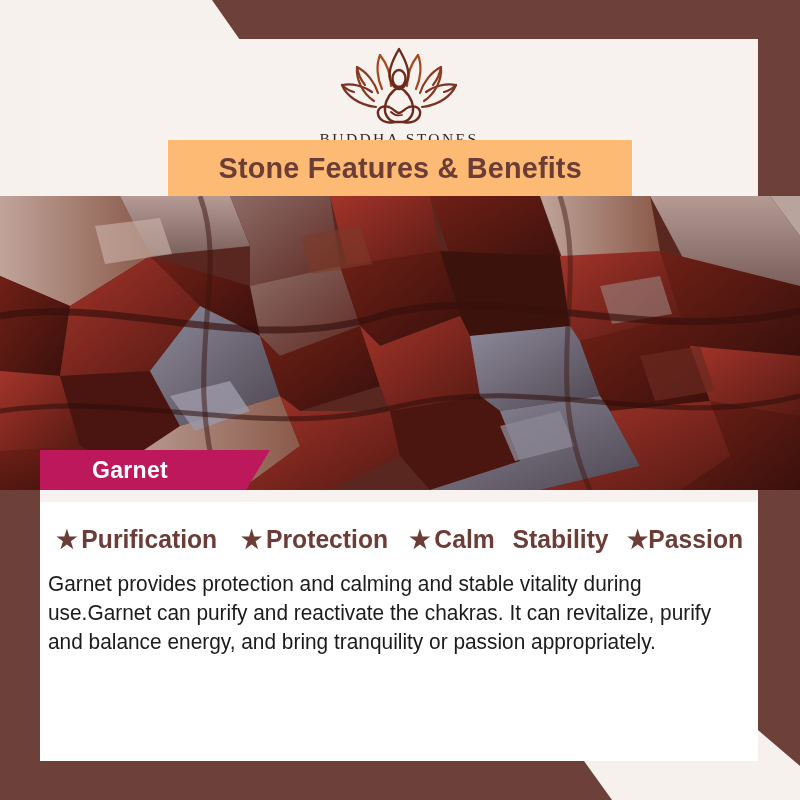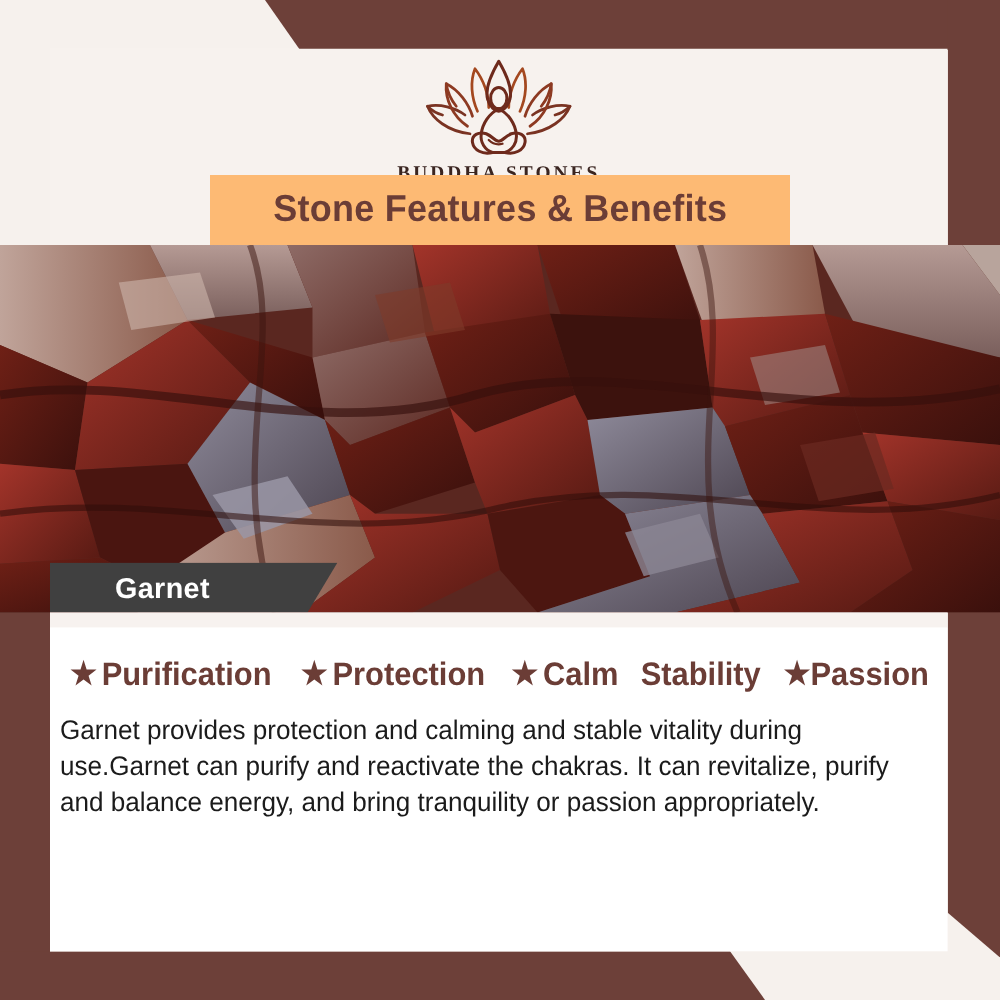--- a/index.html
+++ b/index.html
@@ -40,21 +40,21 @@
   .header{
     position:absolute;left:40px;top:39px;width:718px;height:158px;
     background:#f7f2ee;
     display:flex;flex-direction:column;align-items:center;justify-content:flex-start;
   }
   .logo-wrap{margin-top:6px;display:flex;flex-direction:column;align-items:center;}
   .logo-mark{width:126px;height:84px;display:block;}
   .logo-word{
     font-family:"Liberation Serif", serif;
     font-size:15.5px;letter-spacing:2.4px;color:#3a2520;
-    margin-top:1px;font-weight:700;
+    margin-top:1px;font-weight:400;
   }
 
   
   .title-band{
     position:absolute;left:168px;top:140px;width:464px;height:56px;
     background:#fdba74;
     display:flex;align-items:center;justify-content:center;
   }
   .title-text{
     font-family:"Liberation Sans", sans-serif;
@@ -67,21 +67,21 @@
   
   .photo{
     position:absolute;left:0;top:196px;width:800px;height:294px;
     overflow:hidden;background:#5b2f2b;
   }
   .photo svg{display:block;width:800px;height:294px;}
 
   
   .name-tag{
     position:absolute;left:40px;top:450px;width:230px;height:40px;
-    background:#404040;
+    background:#be185d;
     clip-path:polygon(0 0, 230px 0, 206px 40px, 0 40px);
     display:flex;align-items:center;
   }
   .name-tag-text{
     margin-left:52px;color:#ffffff;font-size:23px;font-weight:bold;
     letter-spacing:.3px;
   }
 
   
   .body-panel{

